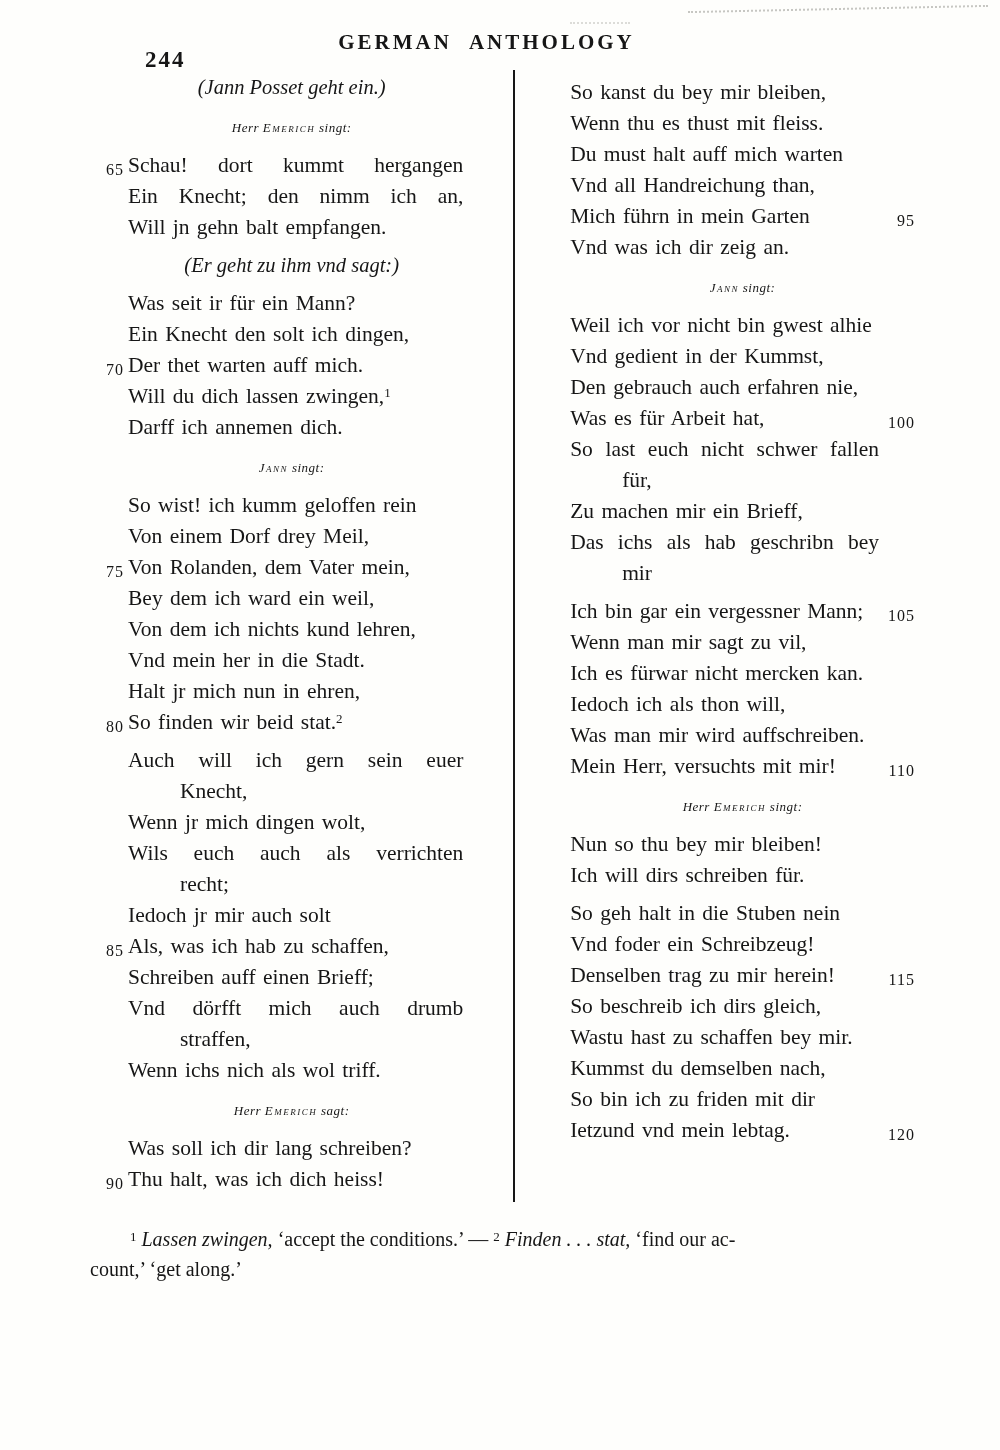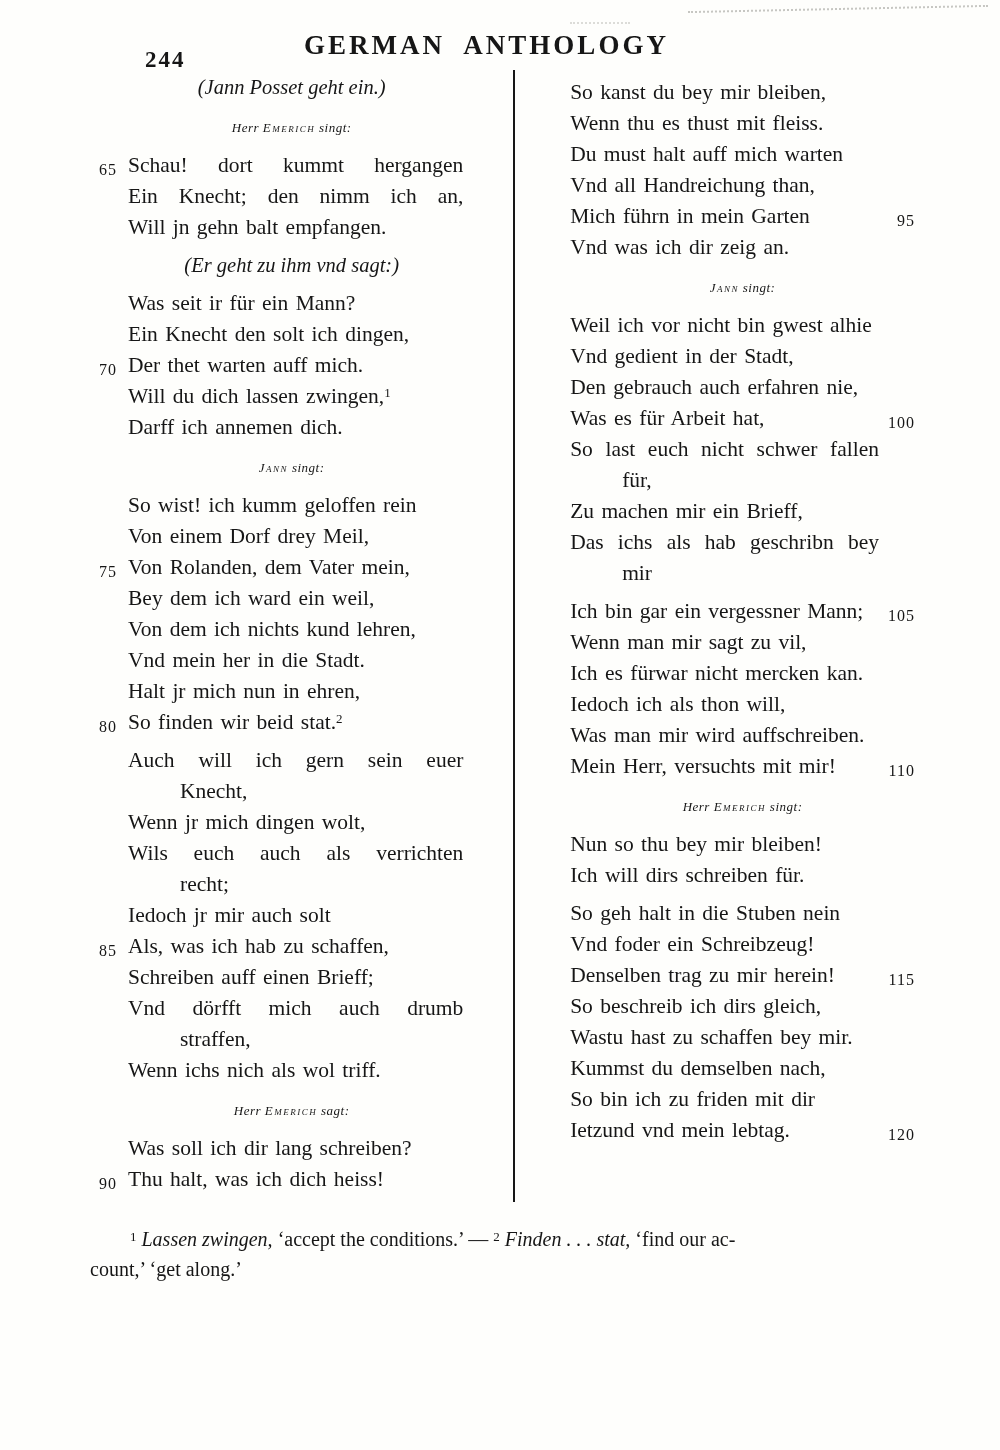--- a/index.html
+++ b/index.html
@@ -37,21 +37,21 @@
   .header{
     position:relative;height:44px;
   }
   .page-number{
     position:absolute;left:55px;top:21px;
     font-size:23px;letter-spacing:2px;font-weight:600;
   }
   .page-title{
     position:absolute;left:8px;right:40px;top:4px;
     text-align:center;
-    font-size:27px;letter-spacing:3px;word-spacing:10px;font-weight:600;
+    font-size:21px;letter-spacing:3px;word-spacing:10px;font-weight:600;
   }
   
   .columns{
     display:flex;align-items:stretch;gap:44px;
   }
   .col{box-sizing:border-box;}
   .col-left{width:425px;padding-right:6px;}
   .divider{width:2px;background:var(--ink);}
   .col-right{width:398px;padding-left:11px;}
   
@@ -67,21 +67,21 @@
     text-align:justify;
     text-align-last:justify;
   }
   .col-left .vline{padding-left:38px;}
   .col-right .vline{padding-right:36px;}
   .vline.indent .ltext{padding-left:52px;}
   .lnum{
     position:absolute;top:4px;
     font-size:16px;letter-spacing:1px;
   }
-  .col-left .lnum{left:9px;}
+  .col-left .lnum{left:16px;}
   .col-right .lnum{right:0;}
   sup.fnref{
     font-size:13px;line-height:0;vertical-align:6px;
   }
   
   .speaker{
     text-align:center;
     font-size:13px;line-height:30px;
     margin:10px 0 6px 0;
     letter-spacing:.5px;
@@ -174,21 +174,21 @@
           <div class="vline"><span class="ltext">So kanst du bey mir bleiben,</span></div>
           <div class="vline"><span class="ltext">Wenn thu es thust mit fleiss.</span></div>
           <div class="vline"><span class="ltext">Du must halt auff mich warten</span></div>
           <div class="vline"><span class="ltext">Vnd all Handreichung than,</span></div>
           <div class="vline"><span class="lnum">95</span><span class="ltext">Mich führn in mein Garten</span></div>
           <div class="vline"><span class="ltext">Vnd was ich dir zeig an.</span></div>
         </div>
         <div class="speaker"><span></span><span class="sc">Jann</span><span> singt:</span></div>
         <div class="stanza">
           <div class="vline"><span class="ltext">Weil ich vor nicht bin gwest alhie</span></div>
-          <div class="vline"><span class="ltext">Vnd gedient in der Stadt,</span></div>
+          <div class="vline"><span class="ltext">Vnd gedient in der Kummst,</span></div>
           <div class="vline"><span class="ltext">Den gebrauch auch erfahren nie,</span></div>
           <div class="vline"><span class="lnum">100</span><span class="ltext">Was es für Arbeit hat,</span></div>
           <div class="vline spread"><span class="ltext">So last euch nicht schwer fallen</span></div>
           <div class="vline indent"><span class="ltext">für,</span></div>
           <div class="vline"><span class="ltext">Zu machen mir ein Brieff,</span></div>
           <div class="vline spread"><span class="ltext">Das ichs als hab geschribn bey</span></div>
           <div class="vline indent"><span class="ltext">mir</span></div>
         </div>
         <div class="stanza">
           <div class="vline"><span class="lnum">105</span><span class="ltext">Ich bin gar ein vergessner Mann;</span></div>

